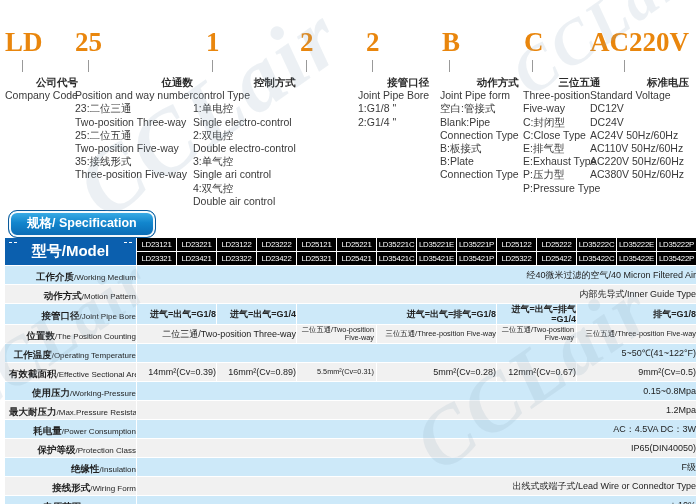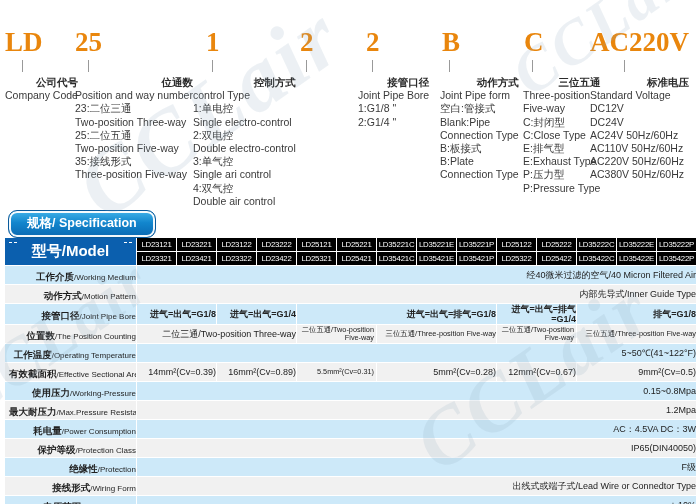--- a/index.html
+++ b/index.html
@@ -289,21 +289,21 @@
         </tr>
         <tr class="row-blue">
           <td class="lbl"><span class="zh">耗电量</span><span class="en">/Power Consumption</span></td>
           <td class="val" colspan="14">AC：4.5VA DC：3W</td>
         </tr>
         <tr class="row-gray">
           <td class="lbl"><span class="zh">保护等级</span><span class="en">/Protection Class</span></td>
           <td class="val" colspan="14">IP65(DIN40050)</td>
         </tr>
         <tr class="row-blue">
-          <td class="lbl"><span class="zh">绝缘性</span><span class="en">/Protection</span></td>
+          <td class="lbl"><span class="zh">绝缘性</span><span class="en">/Insulation</span></td>
           <td class="val" colspan="14">F级</td>
         </tr>
         <tr class="row-gray">
           <td class="lbl"><span class="zh">接线形式</span><span class="en">/Wiring Form</span></td>
           <td class="val" colspan="14">出线式或端子式/Lead Wire or Connedtor Type</td>
         </tr>
         <tr class="row-blue">
           <td class="lbl"><span class="zh">电压范围</span><span class="en">/Voltage Range</span></td>
           <td class="val" colspan="14">± 10%</td>
         </tr>

